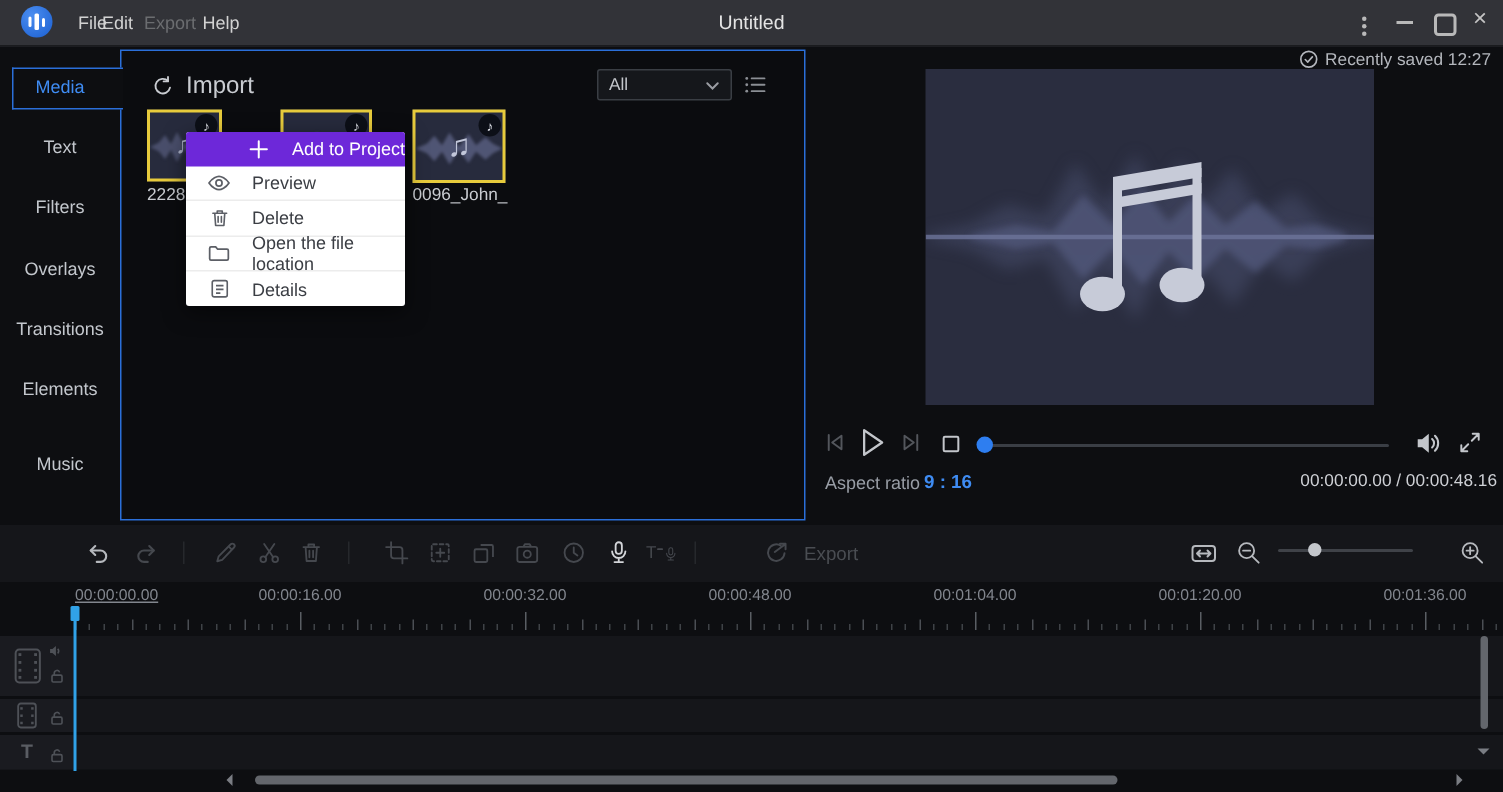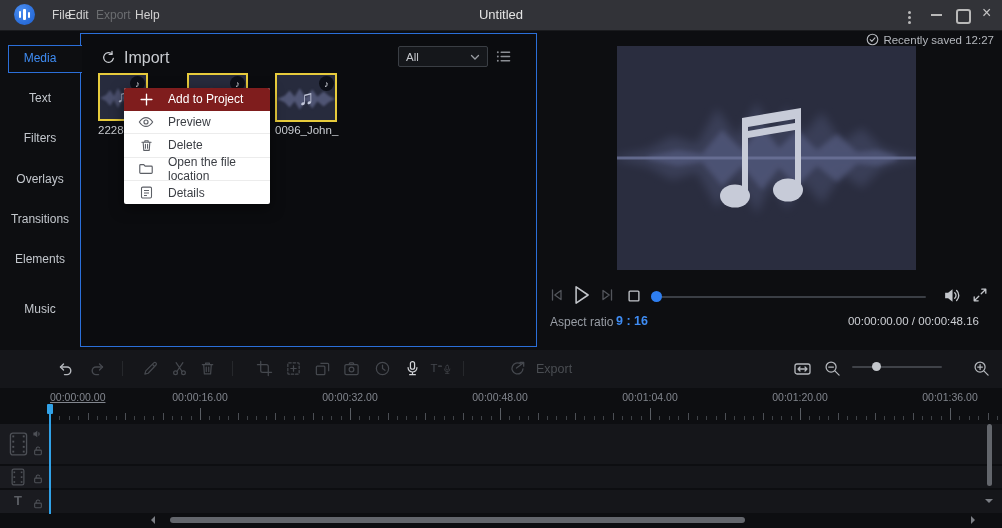--- a/index.html
+++ b/index.html
@@ -41,34 +41,34 @@
   .badge{position:absolute;right:1px;top:1px;width:15px;height:15px;border-radius:50%;background:rgba(8,10,16,.85);
          color:#e2e5ec;font-size:9px;display:flex;align-items:center;justify-content:center;}
   .thlabel{top:124px;height:14px;font-size:11.5px;color:#c9ccd1;white-space:nowrap;overflow:hidden;z-index:4;}
 
   
   .cmenu{left:124px;top:88px;width:146px;background:#ffffff;border-radius:2px;z-index:20;
          box-shadow:0 4px 14px rgba(0,0,0,.5);overflow:hidden;}
   .cmrow{height:22.6px;display:flex;align-items:center;padding-left:14px;gap:14px;font-size:12px;color:#3b3e44;cursor:pointer;}
   .cmrow + .cmrow{border-top:1px solid #ececec;}
   .cmrow .cic{width:16px;height:16px;color:#5c5f66;display:flex;align-items:center;justify-content:center;}
-  .cmrow.hl{background:#7f1d1d;color:#fff;}
+  .cmrow.hl{background:#6d28d9;color:#fff;justify-content:flex-end;}
   .cmrow.hl .cic{color:#fff;}
   .cmrow.hl + .cmrow{border-top:none;}
 
   
   .saved{right:8px;top:33px;display:flex;align-items:center;gap:4px;color:#b4b7bd;font-size:11.5px;}
   .viewport{left:617px;top:46px;width:299px;height:224px;background:#2a2d3f;overflow:hidden;}
   .pctl{top:286px;color:#c3c6cb;cursor:pointer;}
   .pctl.dim{color:#53565c;}
   .seektrack{left:656px;top:296px;width:270px;height:2px;background:#3a3e45;border-radius:1px;cursor:pointer;}
   .seekdot{left:651px;top:291px;width:11px;height:11px;border-radius:50%;background:#2e7ef0;cursor:pointer;}
   .arlabel{left:550px;top:315px;font-size:12px;color:#989da5;}
   .arvalue{left:616px;top:314px;font-size:12.5px;font-weight:bold;color:#3f8cf3;cursor:pointer;}
-  .timecode{right:23px;top:315px;font-size:11.5px;color:#ced0d5;}
+  .timecode{right:4px;top:315px;font-size:11.5px;color:#ced0d5;}
 
   
   .toolbar{left:0;top:350px;width:1002px;height:38px;background:#15161a;}
   .tb{top:360px;color:#45484e;cursor:pointer;}
   .tb.on{color:#b6b9be;}
   .tbsep{top:361px;width:1px;height:15px;background:#26282c;}
   .exportlbl{left:536px;top:362px;font-size:12.5px;color:#4a4d52;cursor:pointer;}
   .ztrack{left:852px;top:366px;width:90px;height:2px;background:#3f4248;border-radius:1px;cursor:pointer;}
   .zhandle{left:872px;top:362px;width:9px;height:9px;border-radius:50%;background:#c3c6cb;cursor:pointer;}
 

